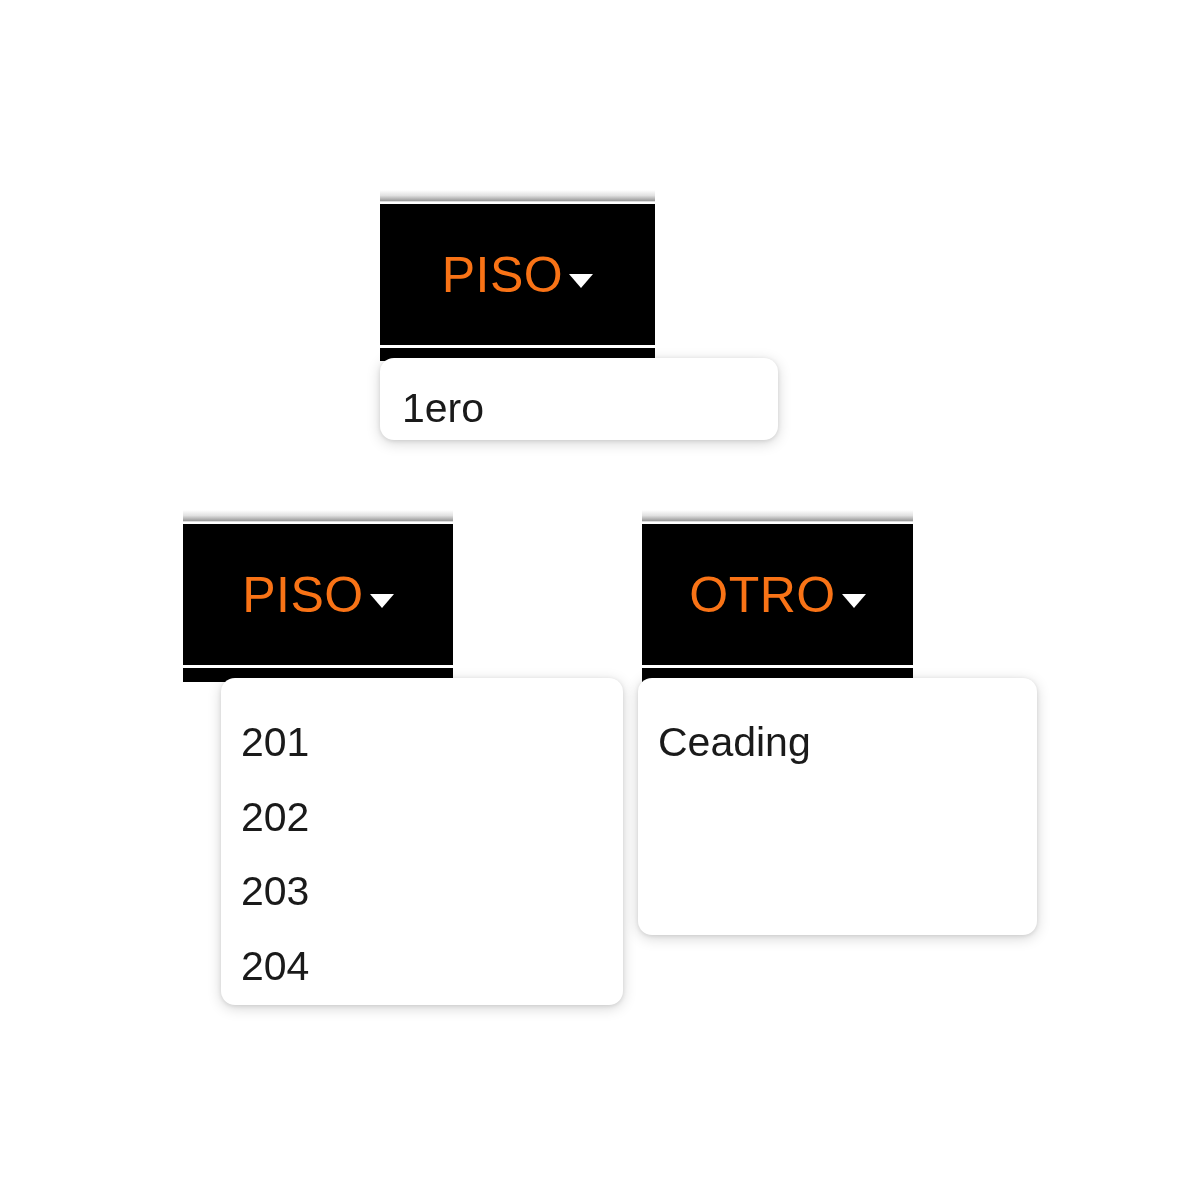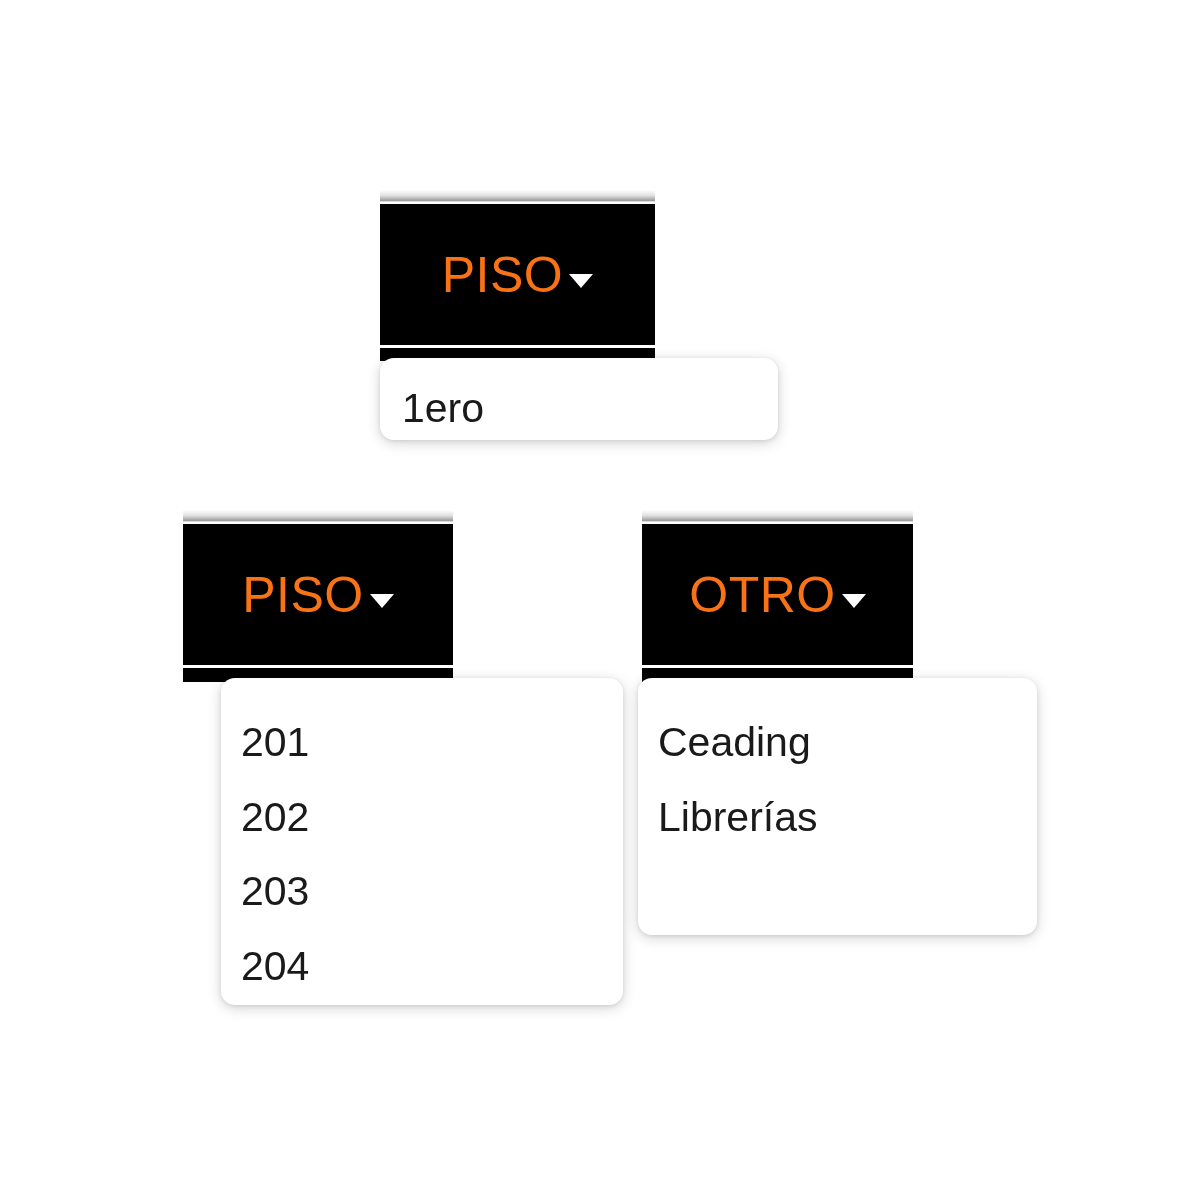--- a/index.html
+++ b/index.html
@@ -193,17 +193,16 @@
   </div>
 
   <div class="dropdown" id="dd-otro">
     <div class="dd-button">
       <span class="dd-label">OTRO</span>
       <span class="caret-icon"></span>
     </div>
     <div class="dd-lip"></div>
     <div class="dd-panel">
       <div class="dd-option">Ceading</div>
-      <div class="dd-option">Librerías</div>
     </div>
   </div>
 
 </div>
 
 </body></html>

